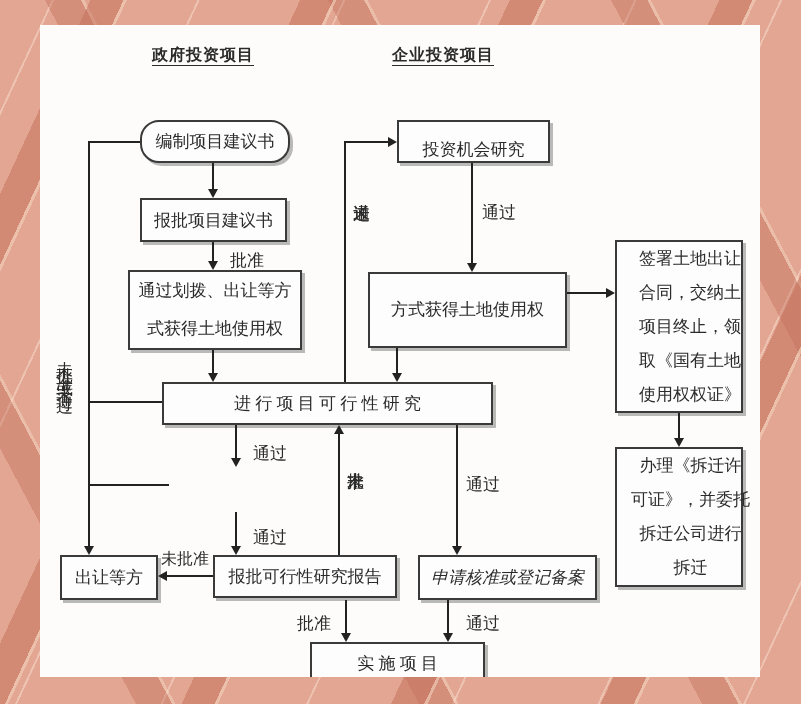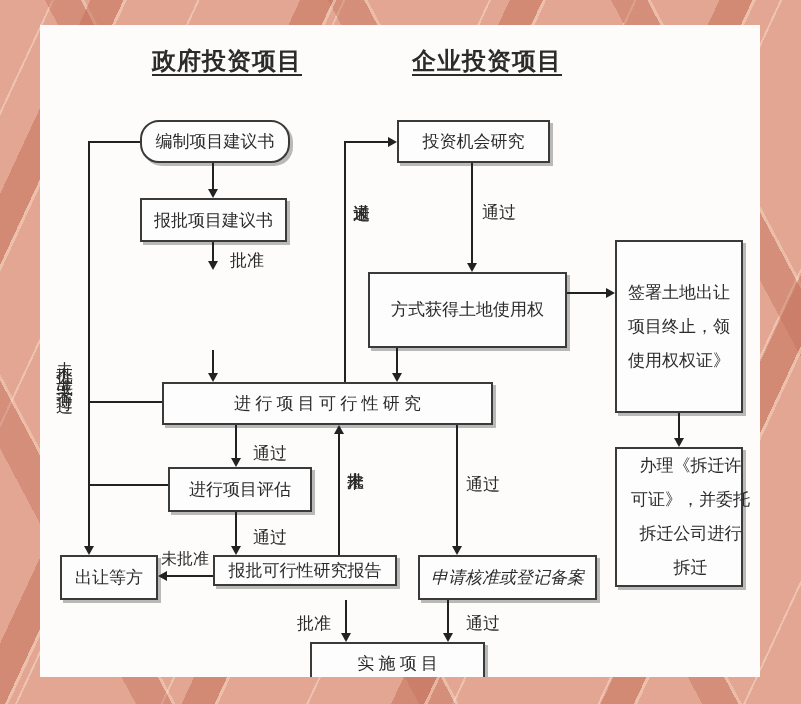--- a/index.html
+++ b/index.html
@@ -19,21 +19,21 @@
         transparent 0 120px, rgba(190,105,85,0.38) 120px 152px,
         rgba(246,219,198,0.45) 152px 155px, transparent 155px 250px),
       repeating-linear-gradient(115deg,
         transparent 0 47px, rgba(255,236,222,0.40) 47px 49px, transparent 49px 132px);
   }
   .canvas{
     position:absolute;left:40px;top:25px;width:720px;height:652px;
     background:var(--canvas);overflow:hidden;
   }
   .title{
-    position:absolute;font-size:24px;font-weight:bold;color:var(--text);
+    position:absolute;font-size:16px;font-weight:bold;color:var(--text);
     text-decoration:underline;text-underline-offset:5px;letter-spacing:1px;white-space:nowrap;
   }
   .box{
     position:absolute;background:#fdfdfd;border:2px solid #3a3a3a;
     box-shadow:3px 3px 0 rgba(130,130,130,0.55);
     color:var(--text);font-size:17px;
     display:flex;flex-direction:column;align-items:center;justify-content:center;
     text-align:center;box-sizing:border-box;white-space:nowrap;
   }
   .hline,.vline{position:absolute;background:var(--line);}
@@ -50,63 +50,66 @@
     writing-mode:vertical-rl;text-orientation:upright;white-space:nowrap;
   }
 </style>
 </head>
 <body>
 
 <div class="stage">
   <div class="canvas">
 
     <div class="title" style="left:112px;top:20px;">政府投资项目</div>
-    <div class="title" style="left:372px;top:20px;font-family:Liberation Serif, serif;">企业投资项目</div>
+    <div class="title" style="left:352px;top:20px;font-family:Liberation Serif, serif;">企业投资项目</div>
 
     <div class="hline" style="left:49px;top:116px;width:53px;"></div>
     <div class="vline" style="left:48px;top:116px;height:406px;"></div>
     <div class="hline" style="left:49px;top:376px;width:74px;"></div>
     <div class="hline" style="left:49px;top:459px;width:80px;"></div>
     <div class="ah down" style="left:44px;top:521px;"></div>
     <div class="vlbl" style="left:13px;top:323px;letter-spacing:6px;">未批准或未通过</div>
 
     <div class="box" style="left:100px;top:95px;width:150px;height:43px;border-radius:19px;">
       <div>编制项目建议书</div>
     </div>
     <div class="box" style="left:100px;top:173px;width:147px;height:44px;">
       <div>报批项目建议书</div>
     </div>
+    <div class="box" style="left:88px;top:245px;width:174px;height:80px;line-height:38px;">
+      <div>通过划拨、出让等方</div>
+      <div>式获得土地使用权</div>
+    </div>
     <div class="box" style="left:122px;top:357px;width:331px;height:43px;">
       <div>进 行 项 目 可 行 性 研 究</div>
     </div>
-    <div class="box" style="left:128px;top:442px;width:144px;height:45px;">
-      <div>进行项目评估</div>
-    </div>
-    <div class="box" style="left:173px;top:530px;width:184px;height:31px;">
+    <div class="box" style="left:173px;top:530px;width:184px;height:43px;">
       <div>报批可行性研究报告</div>
     </div>
     <div class="box" style="left:20px;top:530px;width:98px;height:45px;">
       <div>出让等方</div>
     </div>
     <div class="box" style="left:270px;top:617px;width:175px;height:45px;justify-content:flex-start;padding-top:8px;">
       <div>实 施 项 目</div>
     </div>
 
-    <div class="box" style="left:357px;top:95px;width:153px;height:43px;">
+    <div class="box" style="left:357px;top:95px;width:153px;height:43px;justify-content:flex-end;">
       <div>投资机会研究</div>
     </div>
     <div class="box" style="left:328px;top:247px;width:199px;height:76px;line-height:36px;">
       <div>方式获得土地使用权</div>
     </div>
     <div class="box" style="left:378px;top:530px;width:179px;height:45px;font-style:italic;">
       <div>申请核准或登记备案</div>
     </div>
-    <div class="box" style="left:575px;top:215px;width:128px;height:173px;line-height:34px;">
+    <div class="box" style="left:575px;top:215px;width:128px;height:173px;line-height:34px;align-items:flex-end;">
       <div>签署土地出让</div>
+      <div>合同，交纳土</div>
       <div>项目终止，领</div>
+      <div>取《国有土地</div>
       <div>使用权权证》</div>
     </div>
     <div class="box" style="left:575px;top:422px;width:128px;height:140px;line-height:34px;padding-left:23px;">
       <div>办理《拆迁许</div>
       <div>可证》，并委托</div>
       <div>拆迁公司进行</div>
       <div>拆迁</div>
     </div>
 
     <div class="vline" style="left:172px;top:138px;height:27px;"></div>

